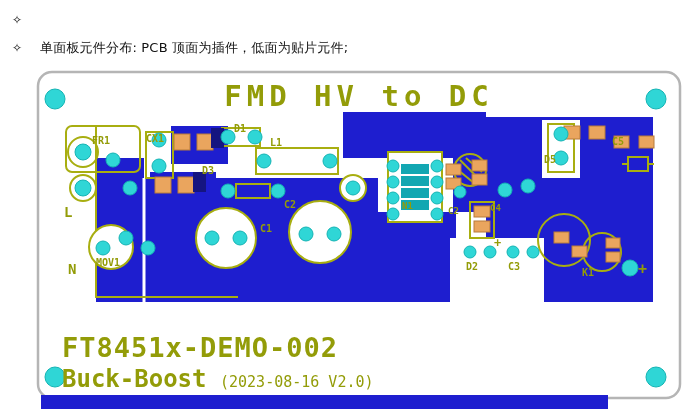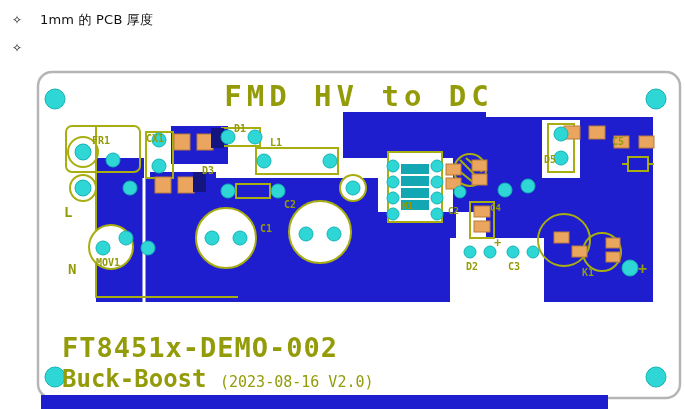--- a/index.html
+++ b/index.html
@@ -18,24 +18,24 @@
   svg text { user-select:none; }
 </style>
 </head>
 <body>
 
 <div class="page">
 
   <div class="notes">
     <div class="note-row">
       <span class="bullet">✧</span>
-      <span class="note-text">1mm 的 PCB 厚度</span>
     </div>
     <div class="note-row">
       <span class="bullet">✧</span>
+      <span class="note-text">单面板元件分布: PCB 顶面为插件，低面为贴片元件;</span>
     </div>
   </div>
 
   <div class="pcb-wrap">
     <svg viewBox="0 0 685 347" width="685" height="347">
 
       <rect x="30" y="10" width="642" height="326" rx="14" fill="#ffffff" stroke="#b5b5b5" stroke-width="2.5"></rect>
 
       <g fill="#1e1ecf">
         <rect x="163" y="64" width="57" height="38"></rect>

